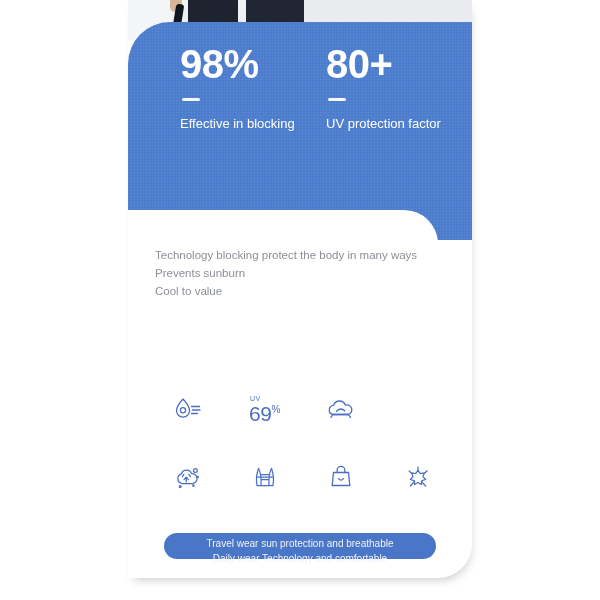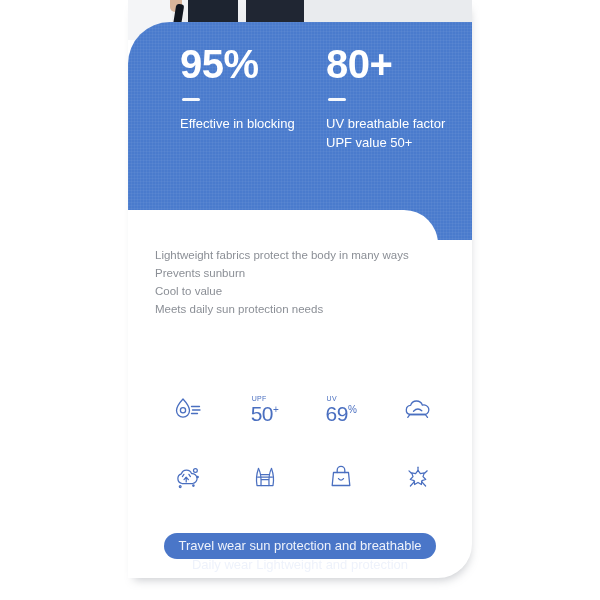--- a/index.html
+++ b/index.html
@@ -234,21 +234,21 @@
     border-radius: 14px;
     z-index: 2;
   }
   .pill-text {
     position: absolute;
     left: 36px;
     top: 537px;
     width: 272px;
     text-align: center;
     color: #eef2fb;
-    font-size: 13px;
+    font-size: 10px;
     line-height: 1.45;
     z-index: 3;
   }
 </style>
 </head>
 <body>
 
 <div class="page">
 
   <div class="panel">
@@ -260,72 +260,61 @@
       <div class="photo-leg-l"></div>
       <div class="photo-leg-r"></div>
       <div class="photo-hand"></div>
       <div class="photo-bagstrap"></div>
     </div>
 
     <div class="stat-card">
       <div class="stat-grid">
 
         <div class="stat-col">
-          <div class="stat-number">95%</div>
+          <div class="stat-number">98%</div>
           <div class="stat-rule"></div>
           <div class="stat-desc">
             <div>Effective in blocking</div>
           </div>
         </div>
 
         <div class="stat-col">
           <div class="stat-number">80+</div>
           <div class="stat-rule"></div>
           <div class="stat-desc">
-            <div>UV breathable factor</div>
-            <div>UPF value 50+</div>
+            <div>UV protection factor</div>
           </div>
         </div>
 
       </div>
       <div class="stat-notch"></div>
     </div>
 
     <div class="feature-text">
-      <div>Lightweight fabrics protect the body in many ways</div>
+      <div>Technology blocking protect the body in many ways</div>
       <div>Prevents sunburn</div>
       <div>Cool to value</div>
-      <div>Meets daily sun protection needs</div>
     </div>
 
     <div class="icon-grid">
 
       <div class="icon-row">
 
         <div class="icon-cell">
           <span>
             <svg width="30" height="26" viewBox="0 0 30 26" fill="none" stroke="#4a6fc0" stroke-width="1.3" stroke-linecap="round" stroke-linejoin="round">
               <path d="M10 3 C10 3 3.5 10 3.5 14.6 A6.5 6.5 0 0 0 16.5 14.6 C16.5 10 10 3 10 3 Z"></path>
               <circle cx="10" cy="14.2" r="2.6"></circle>
               <path d="M18.5 10.5 h8"></path>
               <path d="M19.5 14 h7.5"></path>
               <path d="M18.5 17.5 h6"></path>
             </svg>
           </span>
         </div>
 
-        <div class="icon-cell">
-          <span class="badge badge-stack">
-            <span class="b-sup">UPF</span>
-            <span class="badge-inline">
-              <span class="b-main">50</span>
-              <span class="b-post">+</span>
-            </span>
-          </span>
-        </div>
 
         <div class="icon-cell">
           <span class="badge badge-stack">
             <span class="b-sup">UV</span>
             <span class="badge-inline">
               <span class="b-main">69</span>
               <span class="b-post">%</span>
             </span>
           </span>
         </div>
@@ -398,17 +387,17 @@
           </span>
         </div>
 
       </div>
 
     </div>
 
     <div class="pill"></div>
     <div class="pill-text">
       <div>Travel wear sun protection and breathable</div>
-      <div>Daily wear Lightweight and protection</div>
+      <div>Daily wear Technology and comfortable</div>
     </div>
 
   </div>
 </div>
 
 </body></html>

